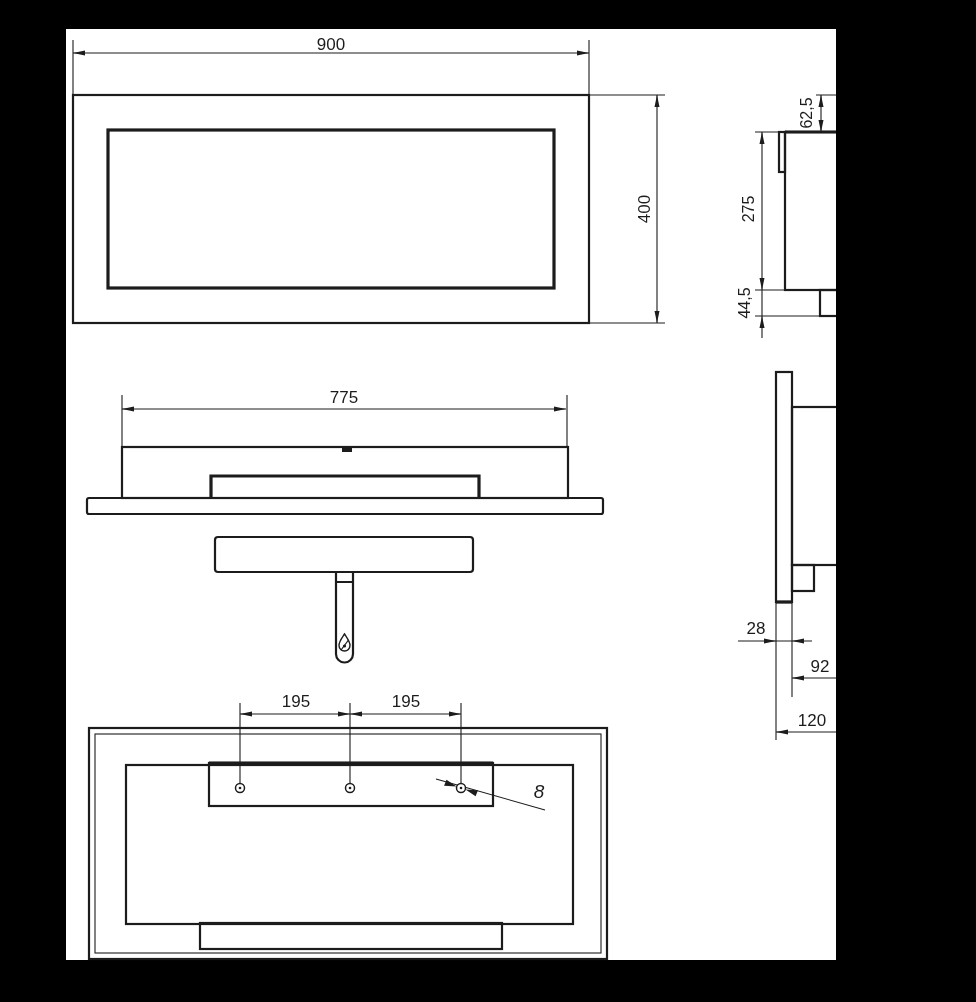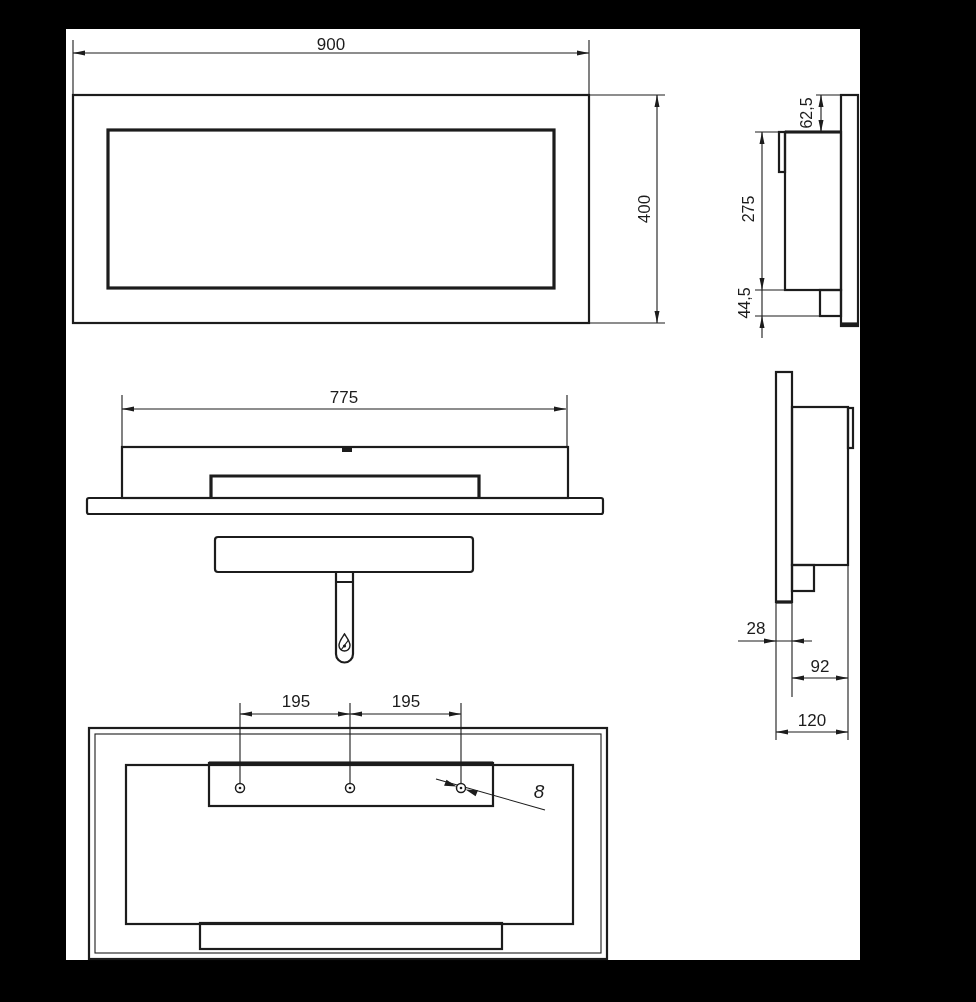--- a/index.html
+++ b/index.html
@@ -1,16 +1,16 @@
 <!DOCTYPE html>
 <html><head>
 <meta charset="utf-8">
 <style>
   html,body{margin:0;padding:0;background:#000;}
-  .stage{position:relative;width:976px;height:1002px;background:#000;overflow:hidden;}
+  .stage{position:relative;width:836px;height:1002px;background:#000;overflow:hidden;}
   .paper{position:absolute;left:66px;top:29px;width:794px;height:931px;background:#fff;}
   svg{position:absolute;left:0;top:0;}
   .ol{fill:none;stroke:#1c1c1c;stroke-width:2.2;}           
   .olh{fill:none;stroke:#1c1c1c;stroke-width:3.2;}          
   .dl{fill:none;stroke:#1c1c1c;stroke-width:1.1;}           
   .ah{fill:#1c1c1c;stroke:none;}                            
   .hole{fill:#fff;stroke:#1c1c1c;stroke-width:1.5;}
   .dot{fill:#1c1c1c;stroke:none;}
   text{font-family:"Liberation Sans",sans-serif;font-size:17px;fill:#1c1c1c;}
   .small{font-size:16px;}

